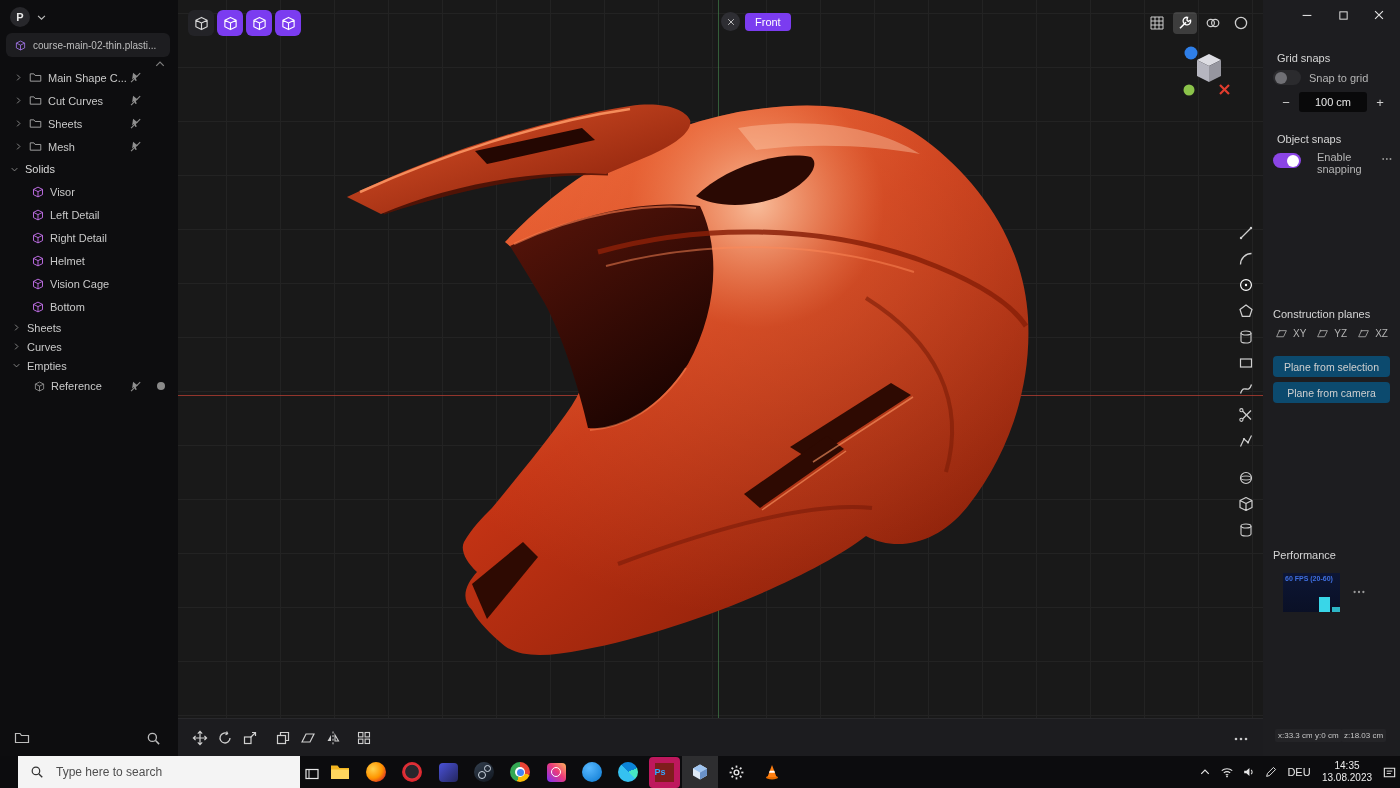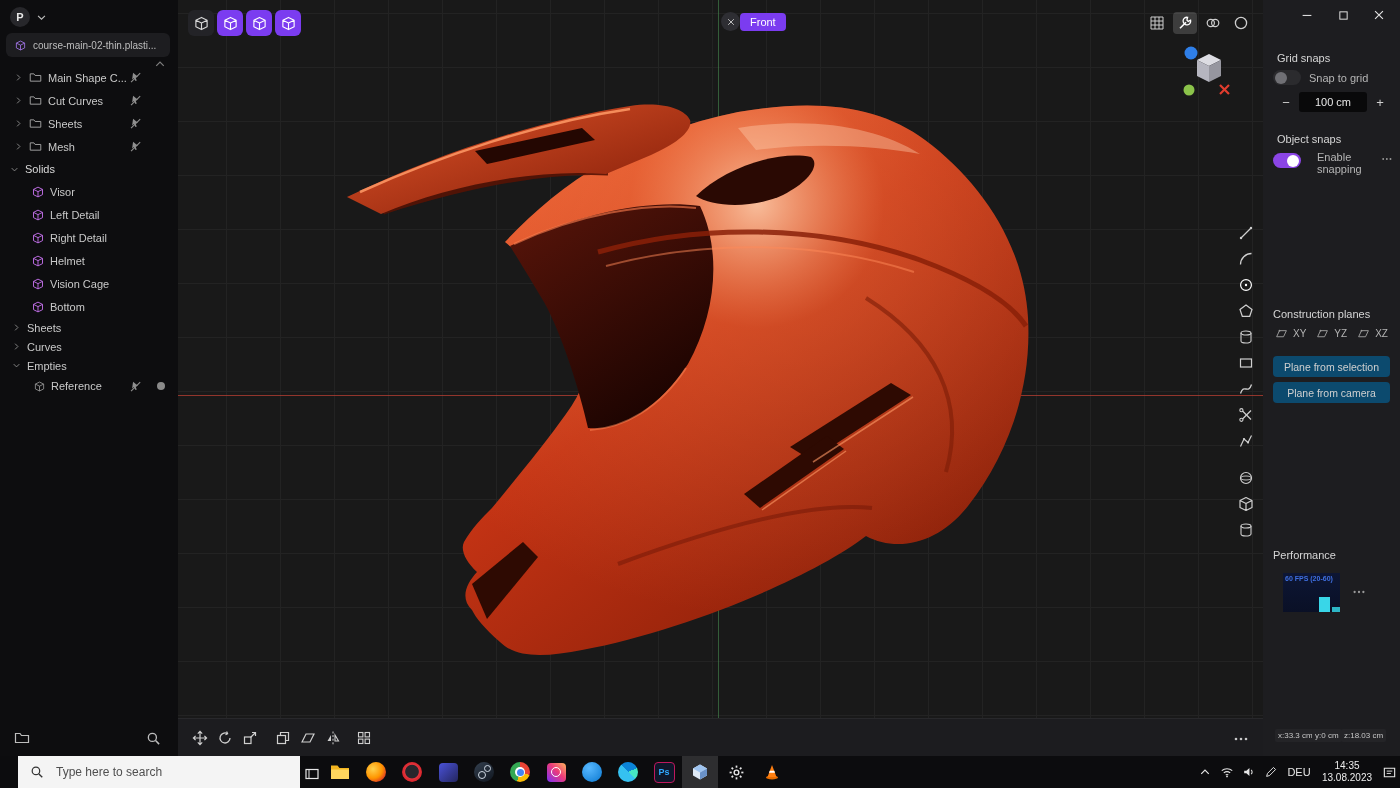--- a/index.html
+++ b/index.html
@@ -28,21 +28,21 @@
   #grid{position:absolute;inset:0;z-index:0;
     background-image:linear-gradient(#232323 1px,transparent 1px),linear-gradient(90deg,#232323 1px,transparent 1px);
     background-size:54px 54px;background-position:-6px 13px;}
   #axis-v{position:absolute;left:540px;top:0;bottom:38px;width:1px;background:rgba(74,150,84,.55);z-index:1;}
   #axis-h{position:absolute;left:0;right:0;top:395px;height:1px;background:rgba(198,66,52,.7);z-index:1;}
   #helmet{position:absolute;left:0;top:0;z-index:2;}
   .vbtn{width:26px;height:26px;border-radius:6px;display:flex;align-items:center;justify-content:center;}
   .vbtn.purple{background:#7b3cf0;}
   .vbtn.dark{background:#232327;}
   #tl-tools{position:absolute;left:10px;top:10px;display:flex;gap:3px;z-index:4;}
-  #tc-view{position:absolute;left:543px;top:12px;display:flex;align-items:center;z-index:4;}
+  #tc-view{position:absolute;left:543px;top:12px;display:flex;align-items:center;gap:5px;z-index:4;}
   #close-view{width:19px;height:19px;border-radius:50%;background:#2e2e33;display:flex;align-items:center;justify-content:center;}
   #front-badge{background:#7b3cf0;color:#fff;font-size:11px;padding:3px 10px;border-radius:4px;}
   #tr-tools{position:absolute;right:10px;top:12px;display:flex;gap:4px;z-index:4;}
   .tr-btn{width:24px;height:22px;border-radius:4px;display:flex;align-items:center;justify-content:center;}
   .tr-btn.active{background:rgba(255,255,255,.16);}
   #gizmo{position:absolute;right:28px;top:44px;z-index:4;}
   #tool-col{position:absolute;right:5px;top:221px;display:flex;flex-direction:column;gap:3px;z-index:4;}
   .tcb{width:24px;height:23px;display:flex;align-items:center;justify-content:center;}
   #vp-bottom{position:absolute;left:0;bottom:0;width:1085px;height:38px;background:#1c1c1f;border-top:1px solid #28282b;
     display:flex;align-items:center;padding:0 10px;box-sizing:border-box;gap:2px;z-index:4;}
@@ -745,21 +745,21 @@
           <div style="position:absolute;inset:4.5px;border:1.8px solid #fff;border-radius:6px"></div>
         </div>
       </div>
       <div class="tbi">
         <div class="cir" style="background:radial-gradient(circle at 35% 30%,#57b8ff,#0a78d0)"></div>
       </div>
       <div class="tbi">
         <div class="cir" style="background:conic-gradient(from 210deg,#35c1f1 0 30%, #0b84d8 30% 60%, #45e6c2 60% 78%, #35c1f1 78% 100%)"></div>
       </div>
       <div class="tbi">
-        <div class="sq" style="background:#0f172a;border:1px solid #be185d;display:flex;align-items:center;justify-content:center">
+        <div class="sq" style="background:#7f1d1d;border:6px solid #be185d;display:flex;align-items:center;justify-content:flex-start">
           <span style="color:#31a8ff;font-size:9px;font-weight:bold">Ps</span>
         </div>
       </div>
       <div class="tbi active">
         <svg width="18" height="18" viewBox="0 0 18 18">
             <path d="M9,1.5 L16,5.5 V12.5 L9,16.5 L2,12.5 V5.5 Z" fill="#dfe9f5"></path>
             <path d="M9,1.5 L16,5.5 L9,9.5 L2,5.5 Z" fill="#9fc4ef"></path>
             <path d="M9,9.5 L16,5.5 V12.5 L9,16.5 Z" fill="#6a92c9"></path>
           </svg>
       </div>

